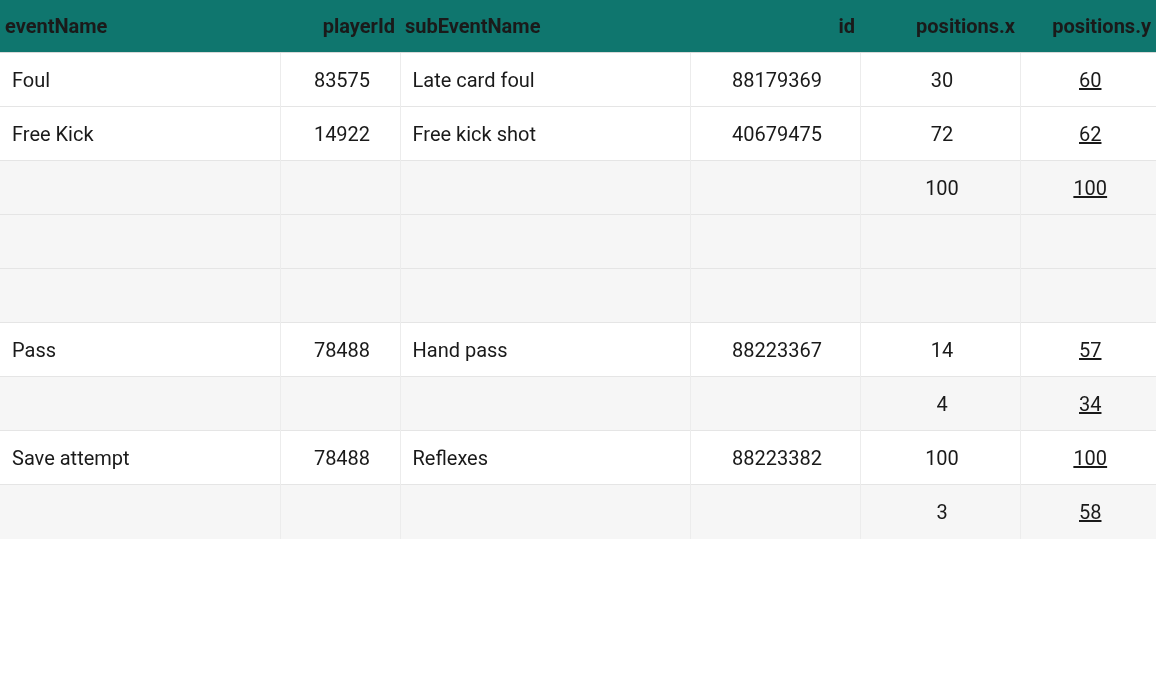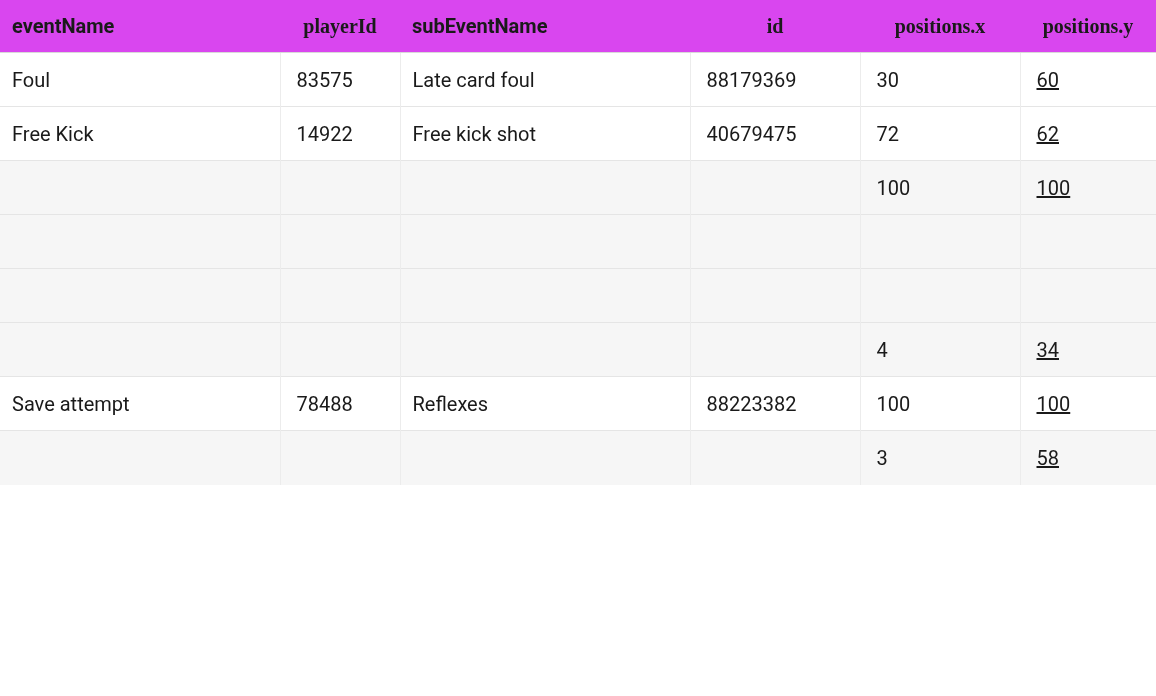--- a/index.html
+++ b/index.html
@@ -11,37 +11,37 @@
     color: #1a1a1a;
     background: #fff;
     width: 1156px;
   }
   table {
     width: 100%;
     border-collapse: collapse;
     table-layout: fixed;
   }
   thead th {
-    background: #d946ef;
+    background: #0f766e;
     font-weight: 700;
     text-align: left;
-    padding: 14px 12px;
+    padding: 14px 5px;
     border-bottom: 1px solid #d9d9d9;
   }
-  thead th.num { text-align: center; font-family: Liberation Serif, serif; }
+  thead th.num { text-align: right; }
   tbody td {
     padding: 14px 12px;
     border-top: 1px solid #e5e5e5;
     border-right: 1px solid #ececec;
     background: #fff;
     vertical-align: middle;
     height: 54px;
   }
   tbody td:last-child { border-right: none; text-decoration: underline; }
-  tbody td.num { text-align: left; padding-left: 16px; }
+  tbody td.num { text-align: center; padding-left: 16px; }
   tbody tr.stripe td { background: #f6f6f6; }
   tbody td.empty { color: transparent; }
   
   col.c-event   { width: 280px; }
   col.c-player  { width: 120px; }
   col.c-sub     { width: 290px; }
   col.c-id      { width: 170px; }
   col.c-px      { width: 160px; }
   col.c-py      { width: 136px; }
 </style>
@@ -101,20 +101,28 @@
         <td class="num empty"></td>
       </tr>
       <tr class="stripe">
         <td class="empty"></td>
         <td class="num empty"></td>
         <td class="empty"></td>
         <td class="num empty"></td>
         <td class="num empty"></td>
         <td class="num empty"></td>
       </tr>
+      <tr>
+        <td>Pass</td>
+        <td class="num">78488</td>
+        <td>Hand pass</td>
+        <td class="num">88223367</td>
+        <td class="num">14</td>
+        <td class="num">57</td>
+      </tr>
       <tr class="stripe">
         <td class="empty"></td>
         <td class="num empty"></td>
         <td class="empty"></td>
         <td class="num empty"></td>
         <td class="num">4</td>
         <td class="num">34</td>
       </tr>
       <tr>
         <td>Save attempt</td>

